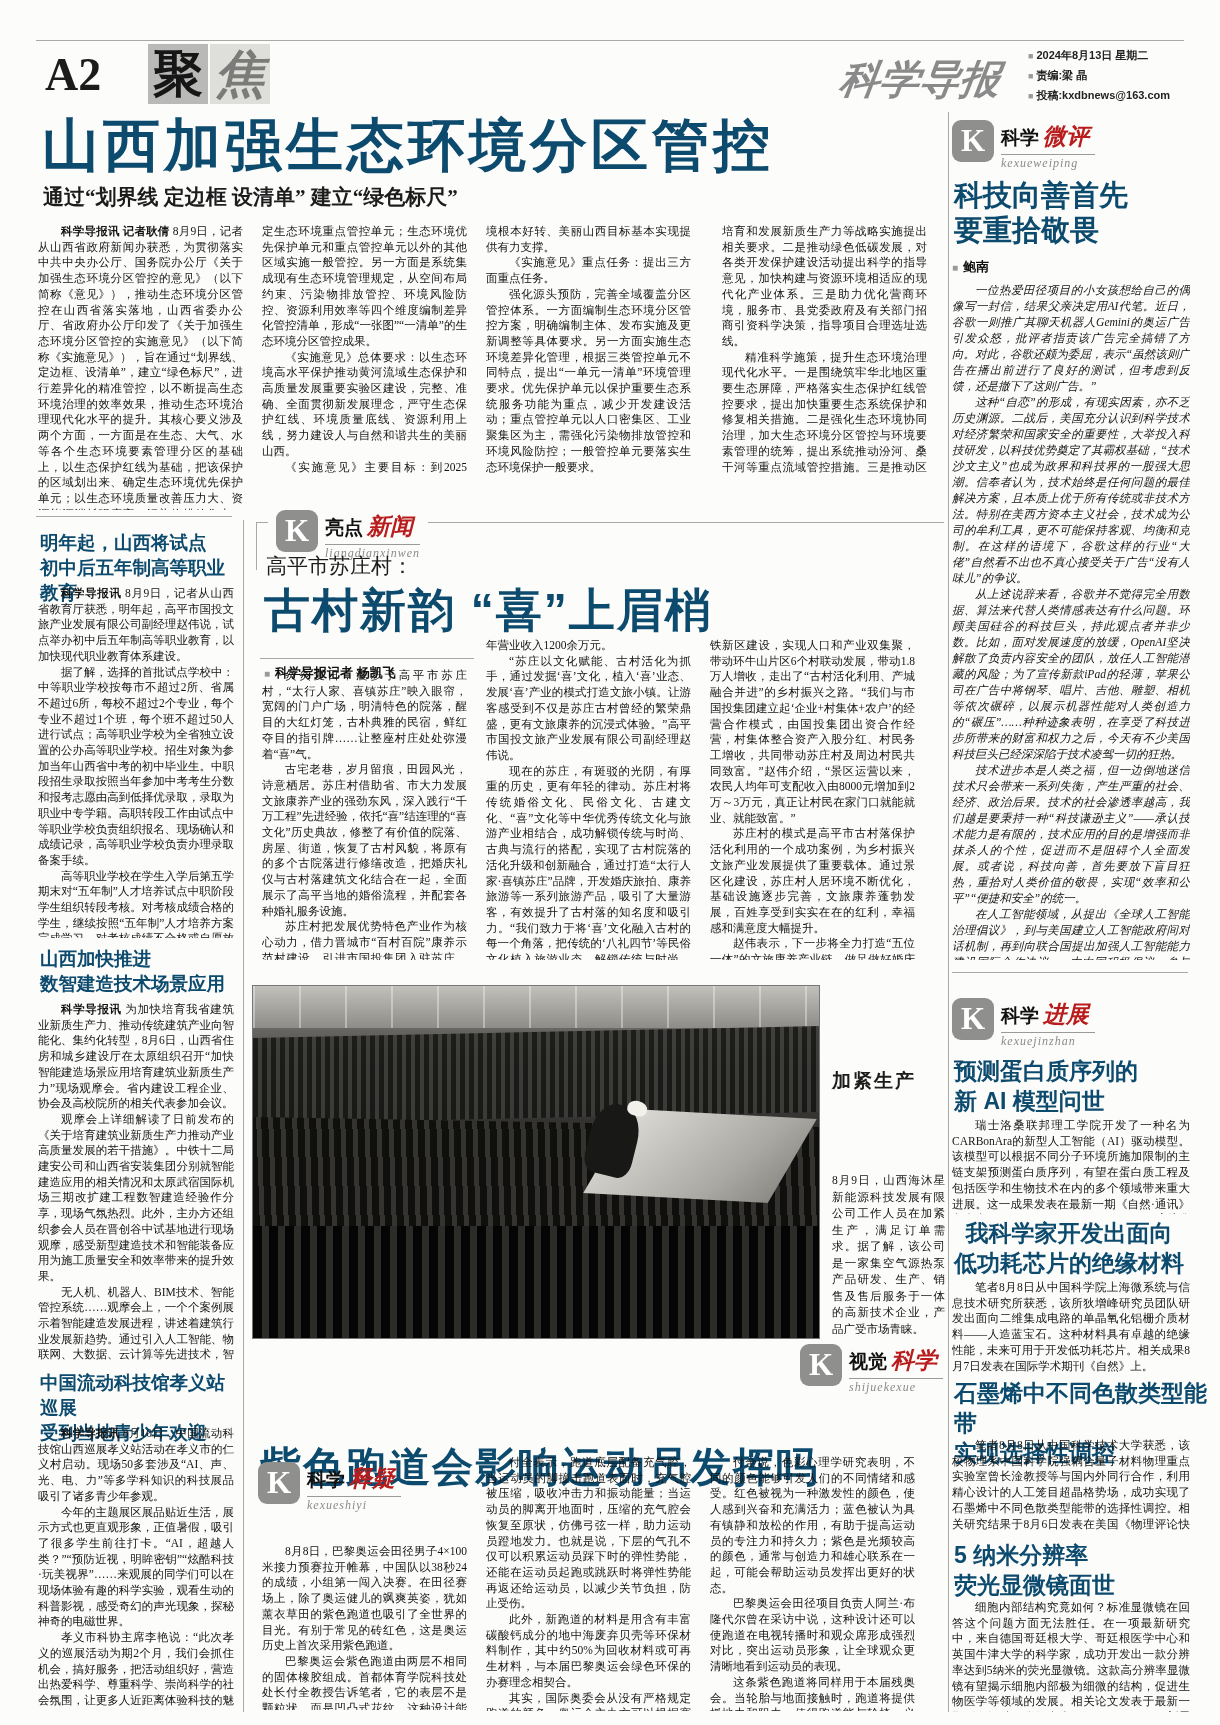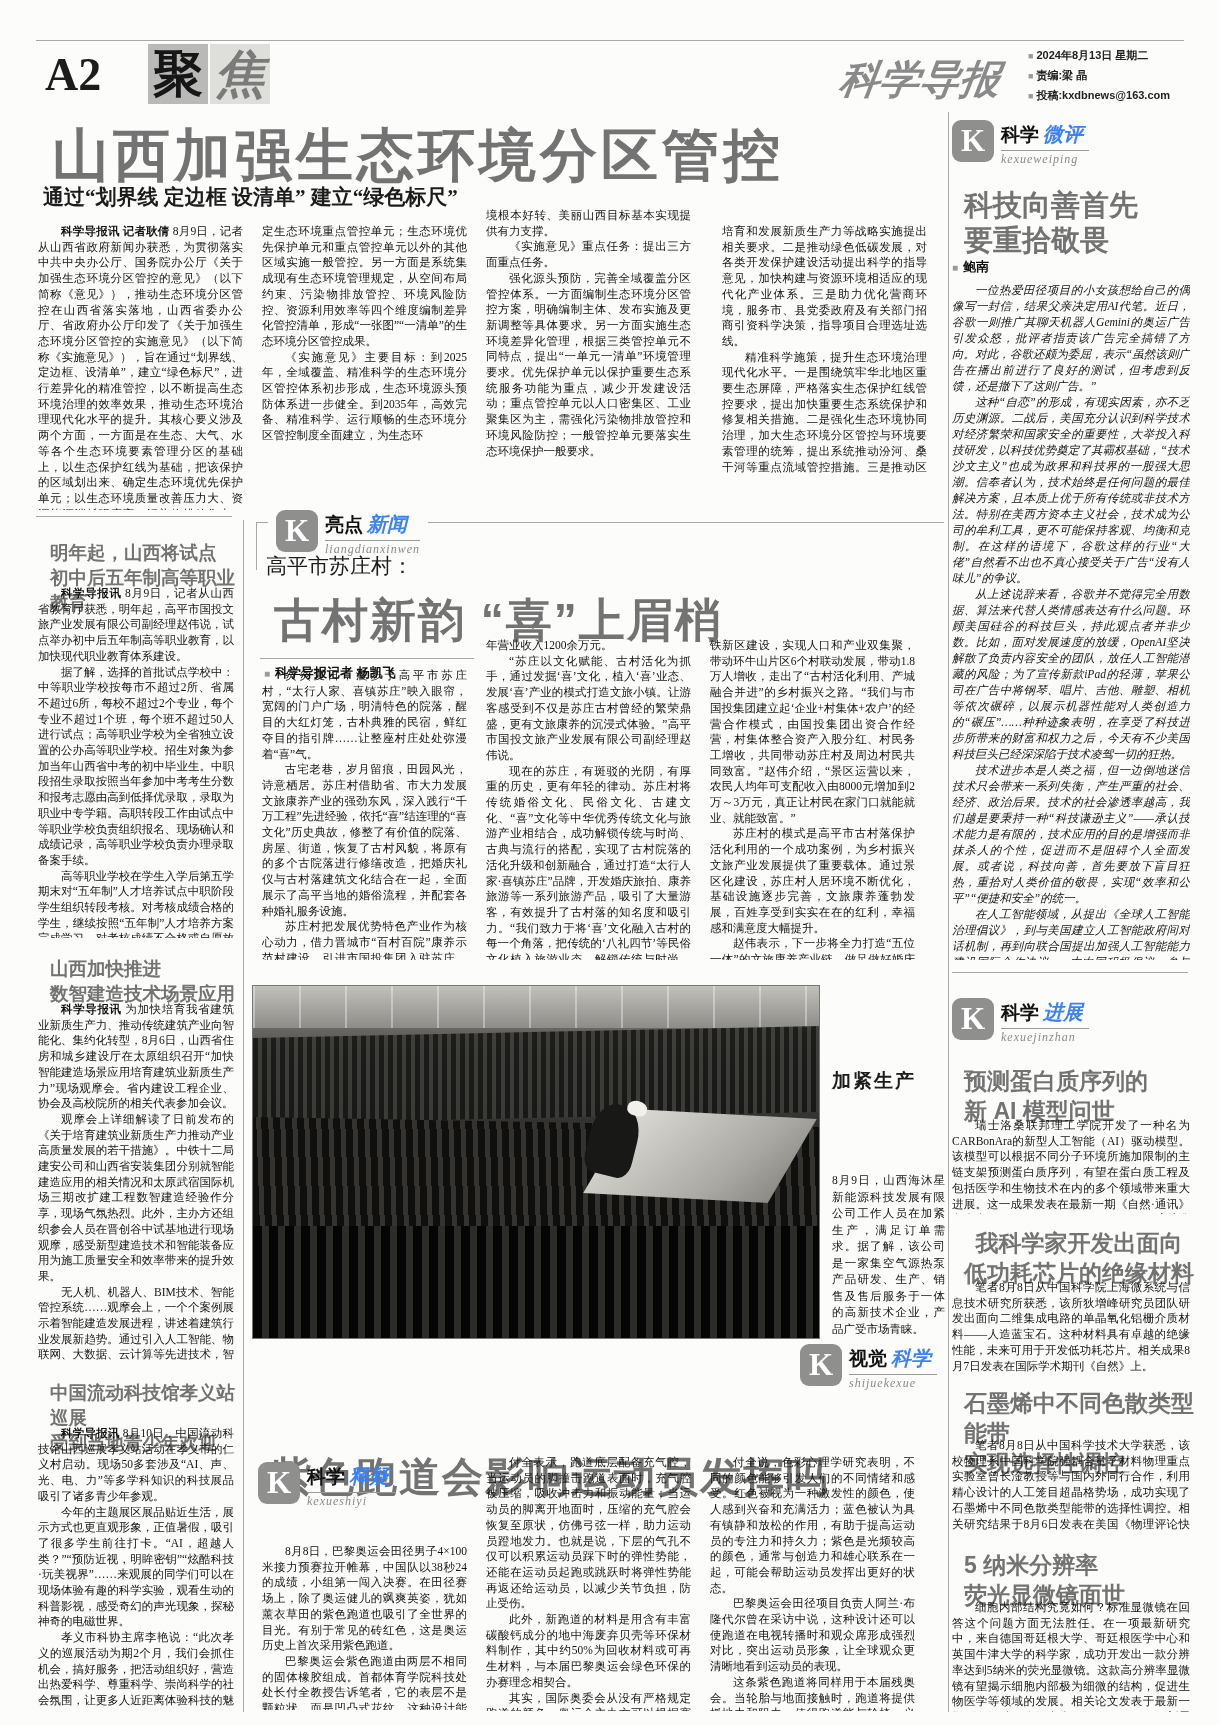--- a/index.html
+++ b/index.html
@@ -1,21 +1,21 @@
 <!DOCTYPE html>
 <html><head>
 <meta charset="utf-8">
 <style>
   html,body{margin:0;padding:0;background:#e9e8e4;}
   .page{position:relative;width:1220px;height:1725px;margin:0 auto;background:#fcfcfa;
         font-family:"Liberation Serif","DejaVu Serif",serif;color:#1c1c1c;overflow:hidden;}
   .abs{position:absolute;}
   .rule{background:#a8a8a4;}
   
-  .hl{font-family:"Liberation Sans","DejaVu Sans",sans-serif;font-weight:900;color:#737373;margin:12px;}
+  .hl{font-family:"Liberation Sans","DejaVu Sans",sans-serif;font-weight:900;color:#0c4a6e;margin:2px;}
   
   .bt{font-size:11.5px;line-height:15.7px;text-align:justify;overflow:hidden;color:#141414;}
   .bt p{margin:0;text-indent:2em;}
   .bt p.noind{text-indent:0;}
   .lede{font-weight:bold;}
   .sign{float:right;font-weight:bold;padding-left:8px;}
   .kai{font-style:italic;}
   
   .pageno{font-size:46px;font-weight:bold;font-family:"Liberation Serif",serif;}
   .focusblock{width:60px;height:60px;display:inline-flex;align-items:center;justify-content:center;
@@ -24,21 +24,21 @@
             color:#8a8a8a;transform:skewX(-8deg);}
   .hinfo{font-family:"Liberation Sans","DejaVu Sans",sans-serif;font-size:11px;font-weight:bold;
          line-height:19px;color:#222;white-space:nowrap;}
   .hinfo .sq{color:#9a9a9a;margin-right:3px;font-size:9px;}
   
   .kbadge{display:flex;align-items:flex-start;gap:7px;}
   .kicon{width:42px;height:42px;background:#8f8f8d;border-radius:9px;color:#fff;flex:0 0 auto;
          font-family:"Liberation Serif",serif;font-weight:700;font-size:31px;line-height:42px;text-align:center;}
   .krow{border-bottom:1.5px solid #9a9a98;padding:1px 6px 2px 0;white-space:nowrap;}
   .kcn{font-family:"Liberation Sans",sans-serif;font-weight:700;font-size:19px;color:#111;}
-  .kscript{font-family:"Liberation Serif",serif;font-style:italic;font-weight:700;font-size:20px;color:#3b82f6;margin-left:4px;}
+  .kscript{font-family:"Liberation Serif",serif;font-style:italic;font-weight:700;font-size:23px;color:#b91c1c;margin-left:4px;}
   .kpy{font-style:italic;font-size:12px;color:#8a8a88;letter-spacing:1px;padding-top:1px;}
   .byline{font-family:"Liberation Sans",sans-serif;font-size:13px;font-weight:bold;color:#111;}
   .byline .sq{color:#9a9a9a;margin-right:5px;font-size:10px;}
   
   .photo{background:linear-gradient(180deg,#8e8c88 0%,#6f6d69 10%,#4a4845 22%,#2f2e2c 42%,#262523 70%,#1b1a19 100%);
          overflow:hidden;border:1px solid #777;}
   .ph-ceiling{position:absolute;left:0;top:0;right:0;height:42px;
       background:linear-gradient(#c2c0ba,#8e8c88),
                  repeating-linear-gradient(90deg,rgba(255,255,255,.35) 0 2px,transparent 2px 46px);
       background-blend-mode:screen;}
@@ -75,23 +75,24 @@
   </div>
 
   <h1 class="abs hl" style="left:40px;top:106px;font-size:57px;letter-spacing:4px;">山西加强生态环境分区管控</h1>
   <div class="abs" style="left:43px;top:183px;font-size:21px;font-weight:bold;">通过“划界线 定边框 设清单” 建立“绿色标尺”</div>
 
   <div class="abs bt" style="left:38px;top:224px;width:205px;height:286px;">
     <p><span class="lede">科学导报讯 记者耿倩 </span><span>8月9日，记者从山西省政府新闻办获悉，为贯彻落实中共中央办公厅、国务院办公厅《关于加强生态环境分区管控的意见》（以下简称《意见》），推动生态环境分区管控在山西省落实落地，山西省委办公厅、省政府办公厅印发了《关于加强生态环境分区管控的实施意见》（以下简称《实施意见》），旨在通过“划界线、定边框、设清单”，建立“绿色标尺”，进行差异化的精准管控，以不断提高生态环境治理的效率效果，推动生态环境治理现代化水平的提升。其核心要义涉及两个方面，一方面是在生态、大气、水等各个生态环境要素管理分区的基础上，以生态保护红线为基础，把该保护的区域划出来、确定生态环境优先保护单元；以生态环境质量改善压力大、资源能源消耗强度高、污染物排放集中、环境风险高的区域为主体，把发展同保护矛盾突出的区域识别出来，确</span></p>
   </div>
   <div class="abs bt" style="left:262px;top:224px;width:205px;height:252px;">
     <p class="noind">定生态环境重点管控单元；生态环境优先保护单元和重点管控单元以外的其他区域实施一般管控。另一方面是系统集成现有生态环境管理规定，从空间布局约束、污染物排放管控、环境风险防控、资源利用效率等四个维度编制差异化管控清单，形成“一张图”“一清单”的生态环境分区管控成果。</p>
+    <p>《实施意见》总体要求：以生态环境高水平保护推动黄河流域生态保护和高质量发展重要实验区建设，完整、准确、全面贯彻新发展理念，严守生态保护红线、环境质量底线、资源利用上线，努力建设人与自然和谐共生的美丽山西。</p>
     <p>《实施意见》主要目标：到2025年，全域覆盖、精准科学的生态环境分区管控体系初步形成，生态环境源头预防体系进一步健全。到2035年，高效完备、精准科学、运行顺畅的生态环境分区管控制度全面建立，为生态环</p>
   </div>
-  <div class="abs bt" style="left:486px;top:208px;width:205px;height:252px;">
+  <div class="abs bt" style="left:486px;top:224px;width:205px;height:252px;">
     <p class="noind">境根本好转、美丽山西目标基本实现提供有力支撑。</p>
     <p>《实施意见》重点任务：提出三方面重点任务。</p>
     <p>强化源头预防，完善全域覆盖分区管控体系。一方面编制生态环境分区管控方案，明确编制主体、发布实施及更新调整等具体要求。另一方面实施生态环境差异化管理，根据三类管控单元不同特点，提出“一单元一清单”环境管理要求。优先保护单元以保护重要生态系统服务功能为重点，减少开发建设活动；重点管控单元以人口密集区、工业聚集区为主，需强化污染物排放管控和环境风险防控；一般管控单元要落实生态环境保护一般要求。</p>
     <p>支持绿色转型，助推经济社会高质量发展。一是服务重大生产力布局，结合现有政</p>
   </div>
   <div class="abs bt" style="left:722px;top:224px;width:205px;height:252px;">
     <p class="noind">培育和发展新质生产力等战略实施提出相关要求。二是推动绿色低碳发展，对各类开发保护建设活动提出科学的指导意见，加快构建与资源环境相适应的现代化产业体系。三是助力优化营商环境，服务市、县党委政府及有关部门招商引资科学决策，指导项目合理选址选线。</p>
     <p>精准科学施策，提升生态环境治理现代化水平。一是围绕筑牢华北地区重要生态屏障，严格落实生态保护红线管控要求，提出加快重要生态系统保护和修复相关措施。二是强化生态环境协同治理，加大生态环境分区管控与环境要素管理的统筹，提出系统推动汾河、桑干河等重点流域管控措施。三是推动区域协同治理，提出一体推进重点区域大气污染联防联控相关措施。四是加强政策联动，提出强化与国土空间规划的动态衔接等具体要求。</p>
   </div>
 

